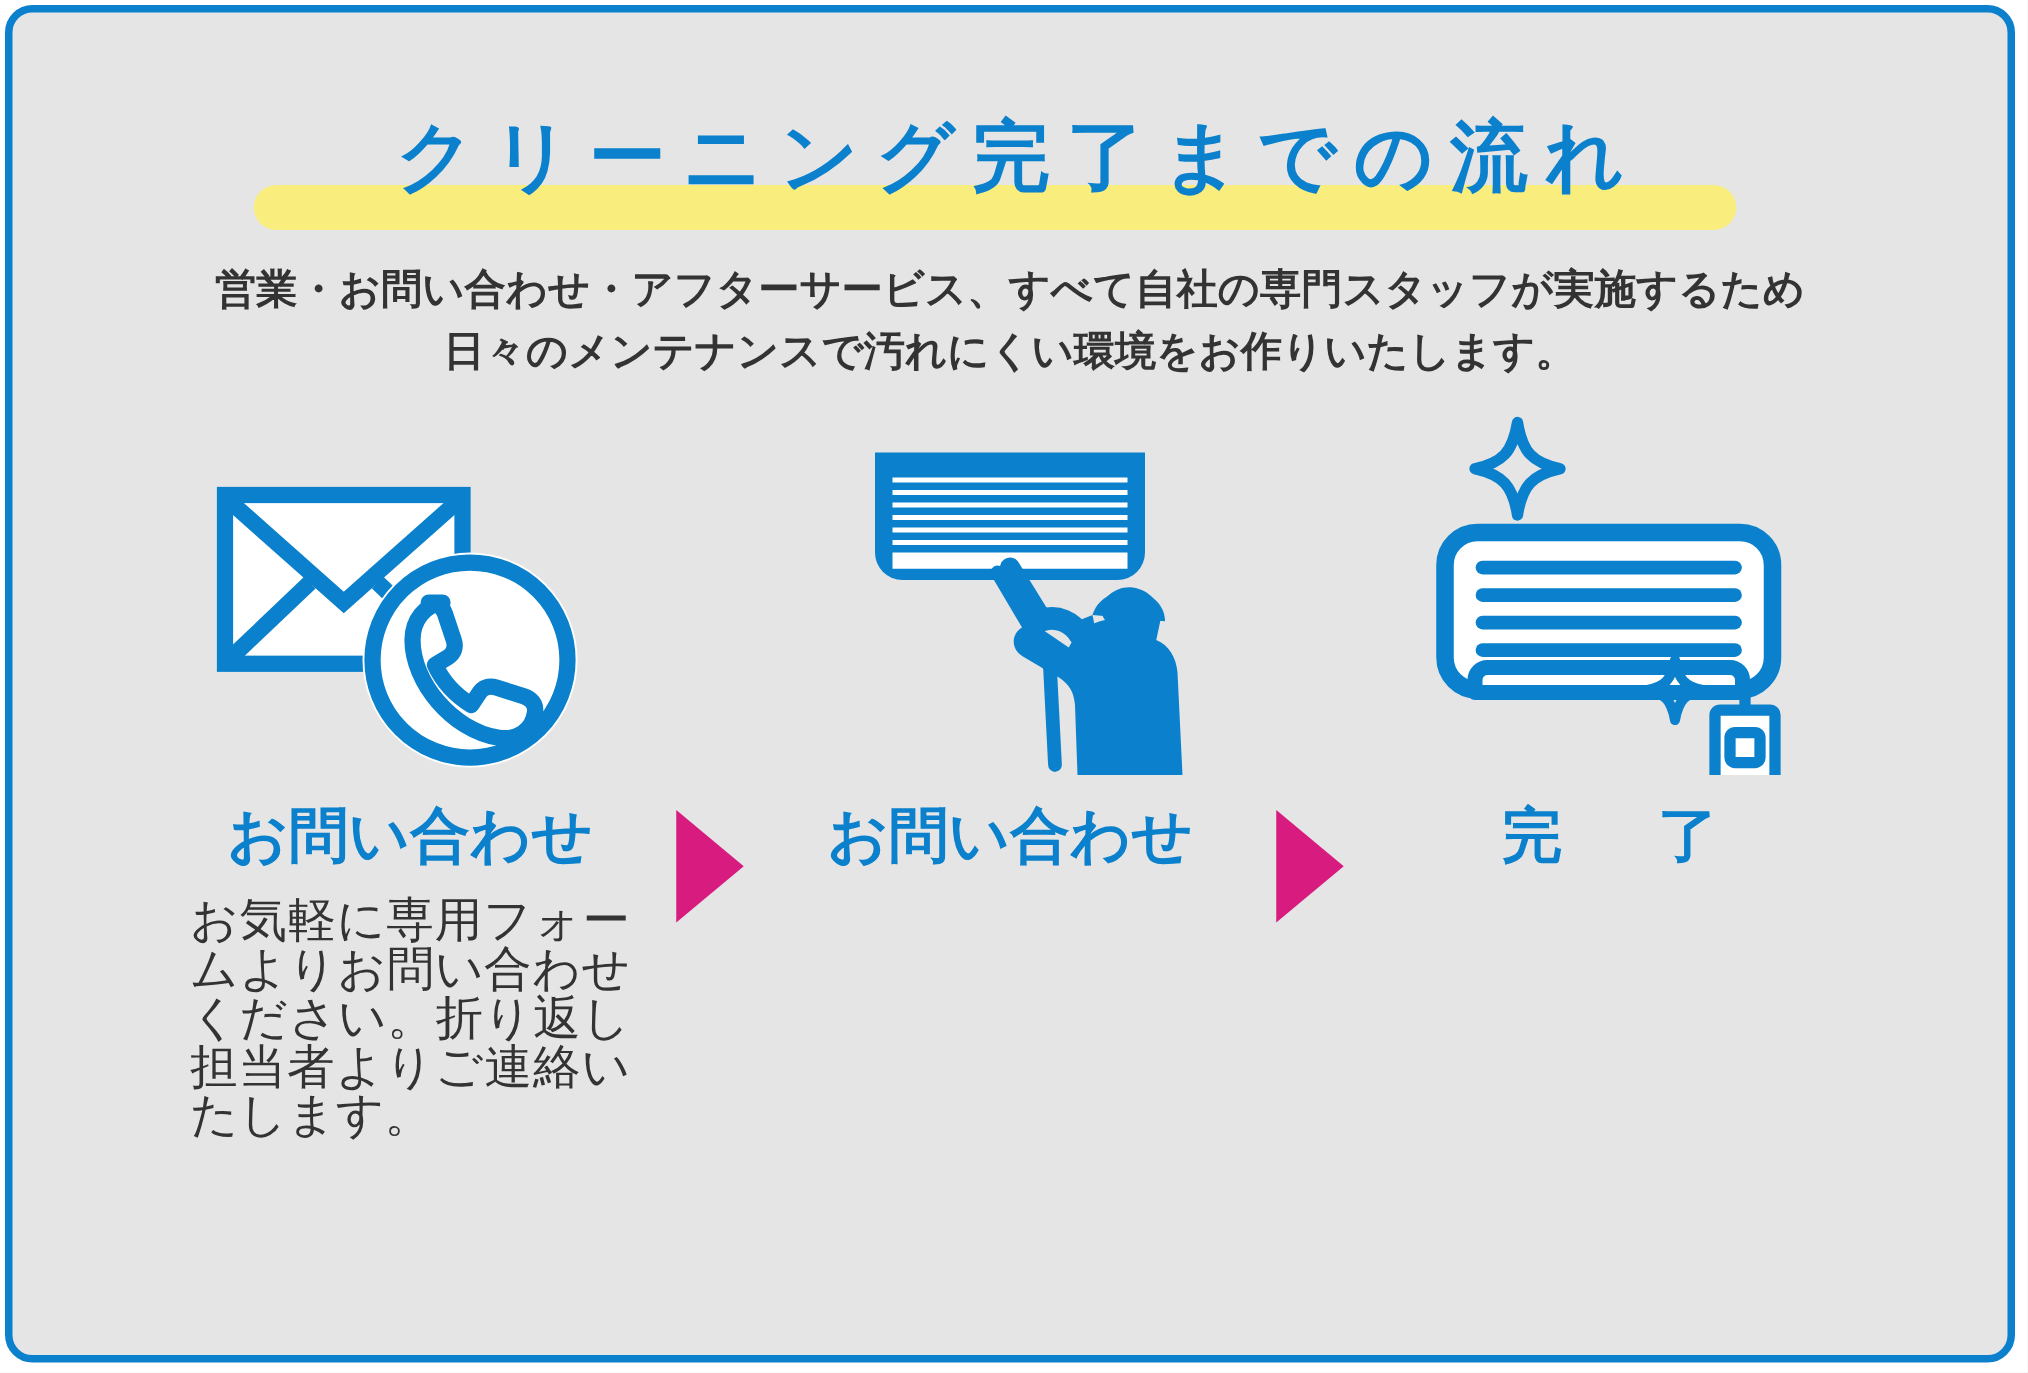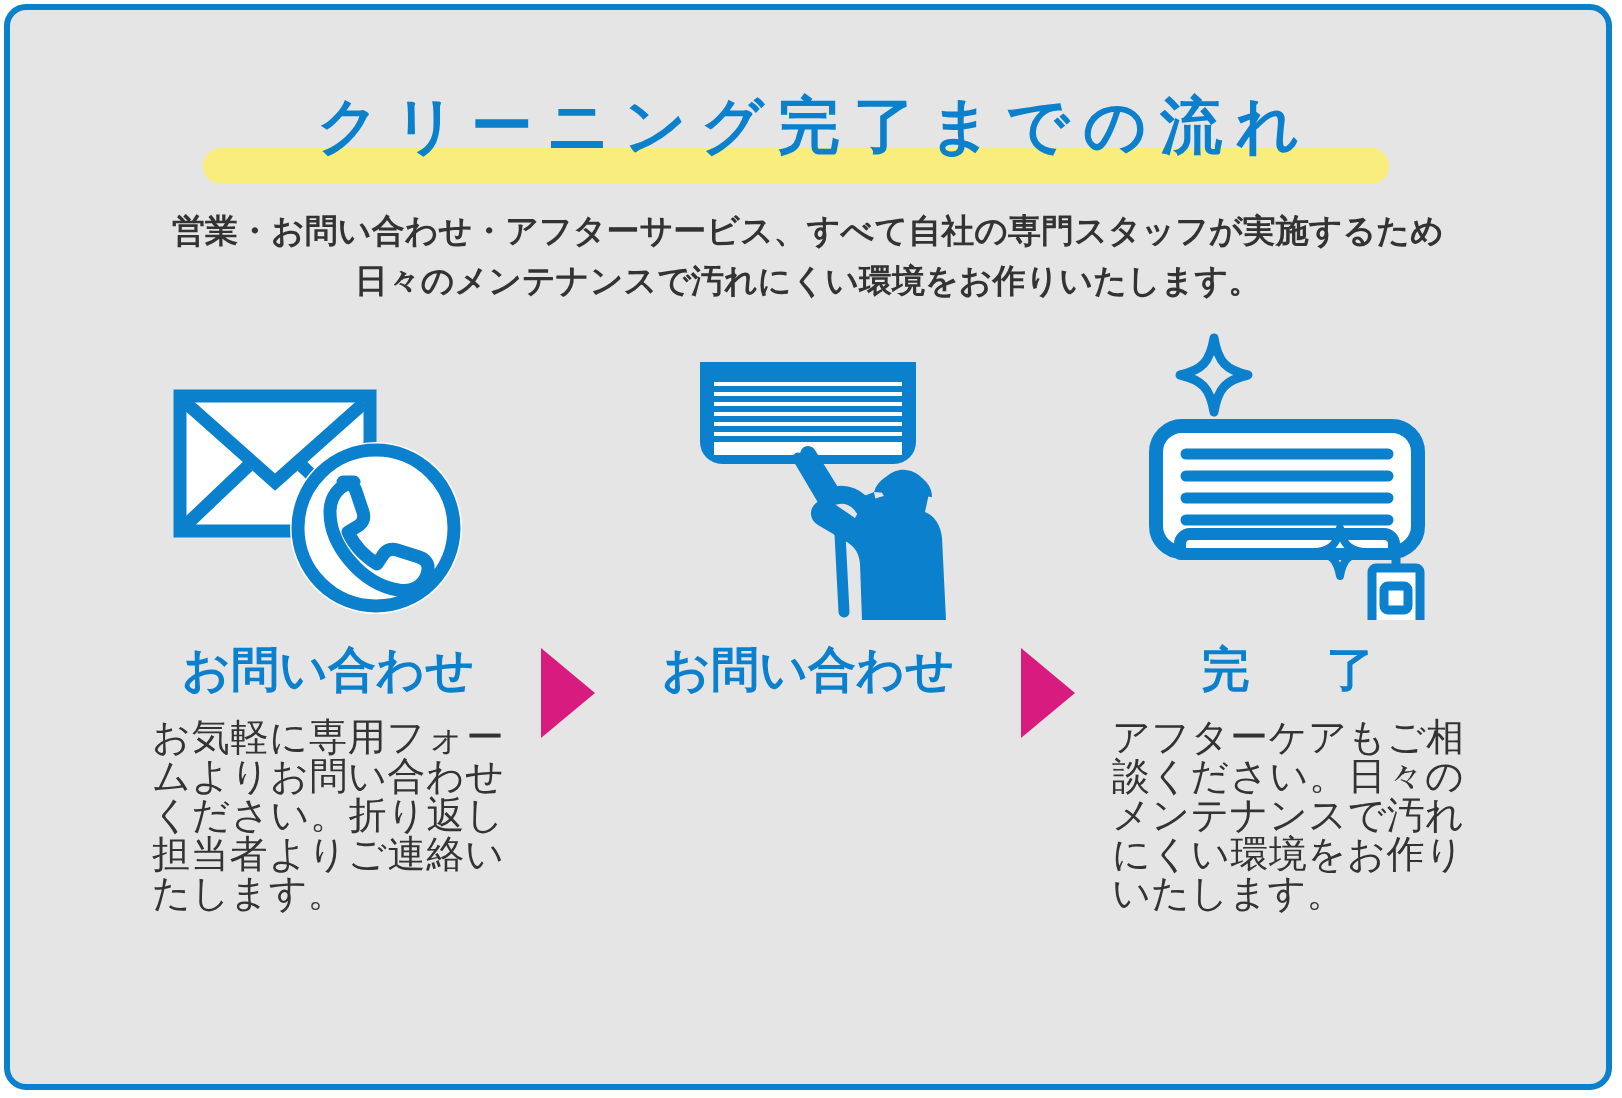--- a/index.html
+++ b/index.html
@@ -246,17 +246,16 @@
           <path d="M62 204 H256 a10 10 0 0 1 10 10 v10 H52 v-10 a10 10 0 0 1 10 -10 Z" fill="#ffffff" stroke="#0b80cc" stroke-width="12" stroke-linejoin="round"></path>
 
           <path d="M212 198 C215 214 220 219 234 222 C220 225 215 230 212 246 C209 230 204 225 190 222 C204 219 209 214 212 198 Z" fill="none" stroke="#0b80cc" stroke-width="8" stroke-linejoin="round"></path>
 
           <path d="M268 222 V240" fill="none" stroke="#0b80cc" stroke-width="9"></path>
           <rect x="244" y="238" width="48" height="70" rx="4" ry="4" fill="#ffffff" stroke="#0b80cc" stroke-width="9"></rect>
           <rect x="256" y="256" width="24" height="24" rx="4" ry="4" fill="#ffffff" stroke="#0b80cc" stroke-width="9"></rect>
         </svg>
       </div>
       <div class="step-title spaced">完　了</div>
-      <div class="step-body">アフターケアもご相談ください。日々のメンテナンスで汚れにくい環境をお作りいたします。</div>
     </div>
 
   </div>
 </div>
 
 </body></html>

